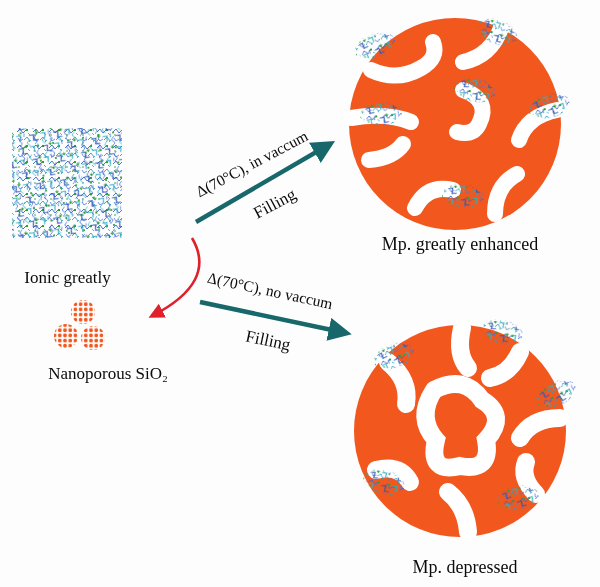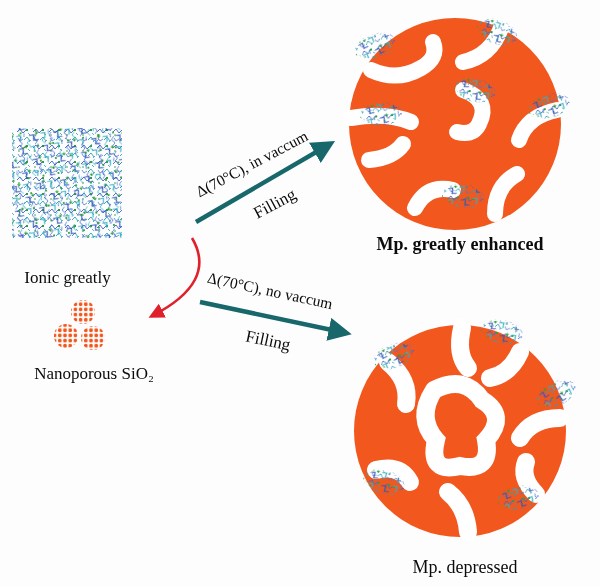--- a/index.html
+++ b/index.html
@@ -113,27 +113,27 @@
         <use href="#cluster" transform="translate(152,10) rotate(10)"></use>
         <use href="#cluster" transform="translate(206,72) rotate(-25)"></use>
         <use href="#cluster" transform="translate(34,160) rotate(15)"></use>
         <use href="#cluster" transform="translate(168,176) rotate(-10)"></use>
       </g>
     </g>
   </svg>
 
   <div class="lbl f17" style="left:5px;top:268px;width:125px;">Ionic greatly</div>
 
-  <div class="lbl f17" style="left:14px;top:364px;width:160px;">Nanoporous SiO₂</div>
+  <div class="lbl f17" style="left:8px;top:364px;width:160px;text-align:right;">Nanoporous SiO₂</div>
 
   <div class="lbl f15 rot-up" style="left:252px;top:164px;">Δ(70°C), in vaccum</div>
 
   <div class="lbl f17 rot-up" style="left:275px;top:204px;">Filling</div>
 
   <div class="lbl f15 rot-dn" style="left:270px;top:291px;">Δ(70°C), no vaccum</div>
 
   <div class="lbl f17 rot-dn" style="left:268px;top:341px;">Filling</div>
 
-  <div class="lbl f18" style="left:340px;top:234px;width:240px;font-weight:bold;">Mp. greatly enhanced</div>
+  <div class="lbl f18" style="left:340px;top:234px;width:240px;">Mp. greatly enhanced</div>
 
   <div class="lbl f18" style="left:355px;top:557px;width:220px;">Mp. depressed</div>
 
 </div>
 
 </body></html>

